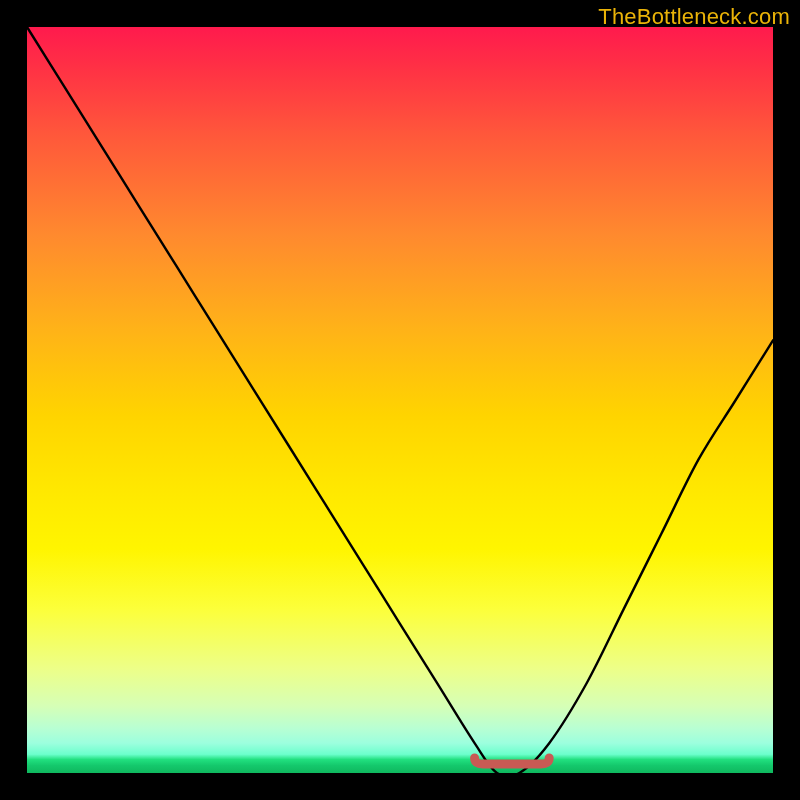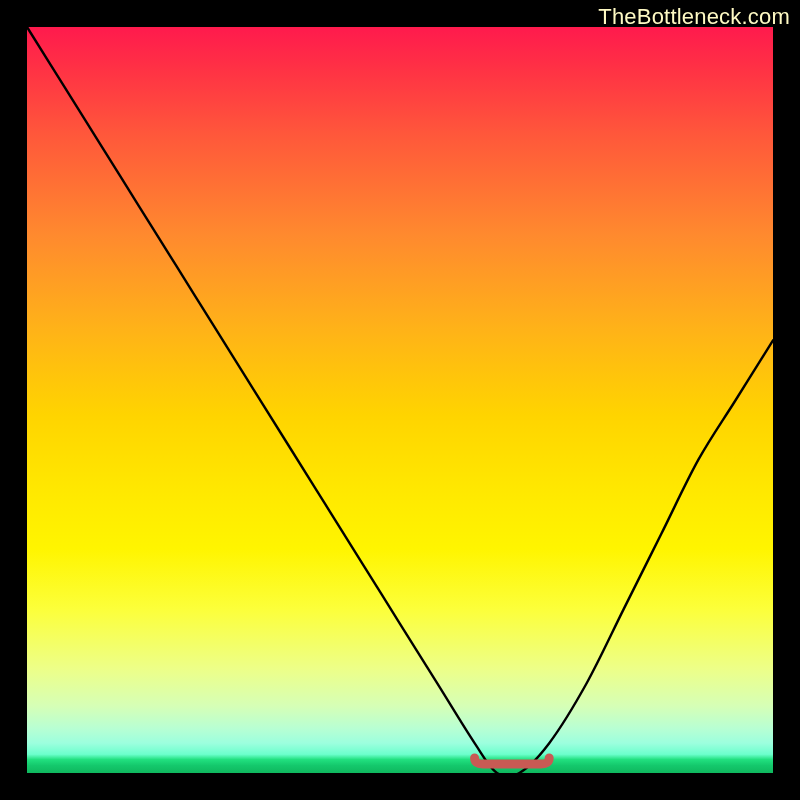--- a/index.html
+++ b/index.html
@@ -42,21 +42,21 @@
         #6cffcc 97.5%,
         #21e07f 98.2%,
         #14c86c 99%,
         #0fb85e 100%
       );
   }
   .watermark {
     position: absolute;
     top: 4px;
     right: 10px;
-    color: #fef9c3;
+    color: #eab308;
     font-size: 22px;
     font-weight: 400;
     letter-spacing: 0.2px;
     user-select: none;
   }
   svg.curve {
     position: absolute;
     left: 0;
     top: 0;
     width: 746px;

